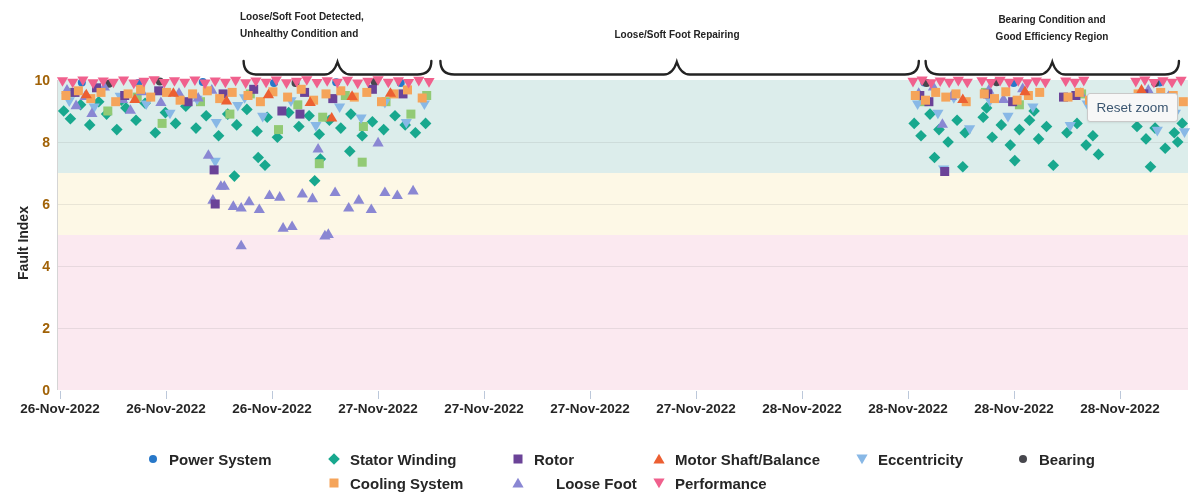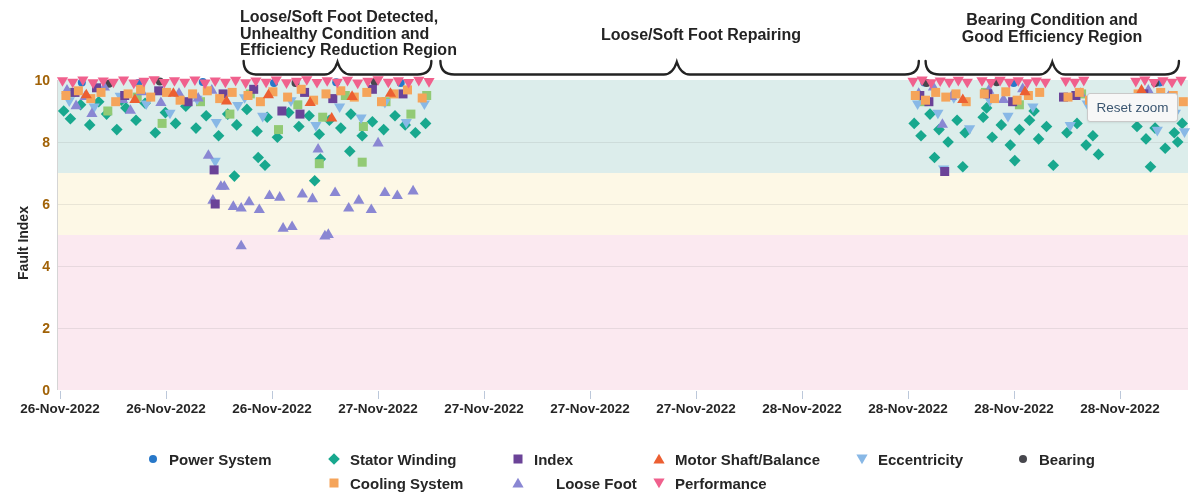--- a/index.html
+++ b/index.html
@@ -1,22 +1,22 @@
 <!DOCTYPE html>
 <html><head>
 <meta charset="utf-8">
 <style>
   * { margin:0; padding:0; box-sizing:border-box; }
   body { background:#fff; font-family:"Liberation Sans","DejaVu Sans",sans-serif; }
   .figure { position:relative; width:1200px; height:499px; background:#fff; overflow:hidden; }
 
   
-  .anno { position:absolute; font-weight:bold; color:#232323; font-size:16px; line-height:16.5px; }
+  .anno { position:absolute; font-weight:bold; color:#232323; font-size:10px; line-height:16.5px; }
   .anno-left { left:240px; top:9px; text-align:left; }
-  .anno-mid { left:677px; top:27px; transform:translateX(-50%); text-align:center; white-space:nowrap;margin-left:24px; }
+  .anno-mid { left:677px; top:27px; transform:translateX(-50%); text-align:center; white-space:nowrap; }
   .anno-right { left:1052px; top:12px; transform:translateX(-50%); text-align:center; white-space:nowrap; }
   .brace-svg { position:absolute; left:0; top:0; width:1200px; height:85px; }
 
   
   .plot-area { position:absolute; left:57px; top:80px; width:1131px; height:310px;
                border-left:1px solid #d5d5d5; }
   .band { position:absolute; left:0; width:100%; }
   .gridline { position:absolute; left:0; width:100%; height:1px; background:rgba(130,130,130,0.16); }
   .markers-svg { position:absolute; left:0; top:0; overflow:visible; }
 
@@ -41,21 +41,20 @@
   .legend-label { font-size:15px; font-weight:bold; color:#262626; white-space:nowrap; }
 </style>
 </head>
 <body>
 
 <div class="figure">
 
   <div class="anno anno-left">
     <div>Loose/Soft Foot Detected,</div>
     <div>Unhealthy Condition and</div>
-    <div>Efficiency Reduction Region</div>
   </div>
   <div class="anno anno-mid">
     <div>Loose/Soft Foot Repairing</div>
   </div>
   <div class="anno anno-right">
     <div>Bearing Condition and</div>
     <div>Good Efficiency Region</div>
   </div>
 
   <svg class="brace-svg" id="braces">
@@ -487,21 +486,21 @@
       <div class="legend-item" style="left: 327px; top: 450px;">
         <svg width="14" height="14">
           <polygon points="0,-5.8 5.8,0 0,5.8 -5.8,0" fill="#18a88e" transform="translate(7,7)"></polygon>
         </svg>
         <span class="legend-label">Stator Winding</span>
       </div>
       <div class="legend-item" style="left: 511px; top: 450px;">
         <svg width="14" height="14">
           <rect x="-4.5" y="-4.5" width="9" height="9" fill="#6b4398" transform="translate(7,7)"></rect>
         </svg>
-        <span class="legend-label">Index</span>
+        <span class="legend-label">Rotor</span>
       </div>
       <div class="legend-item" style="left: 652px; top: 450px;">
         <svg width="14" height="14">
           <polygon points="0,-5.2 5.6,4.4 -5.6,4.4" fill="#ec5f32" transform="translate(7,7)"></polygon>
         </svg>
         <span class="legend-label">Motor Shaft/Balance</span>
       </div>
       <div class="legend-item" style="left: 855px; top: 450px;">
         <svg width="14" height="14">
           <polygon points="0,5.2 5.6,-4.4 -5.6,-4.4" fill="#88b8e6" transform="translate(7,7)"></polygon>

